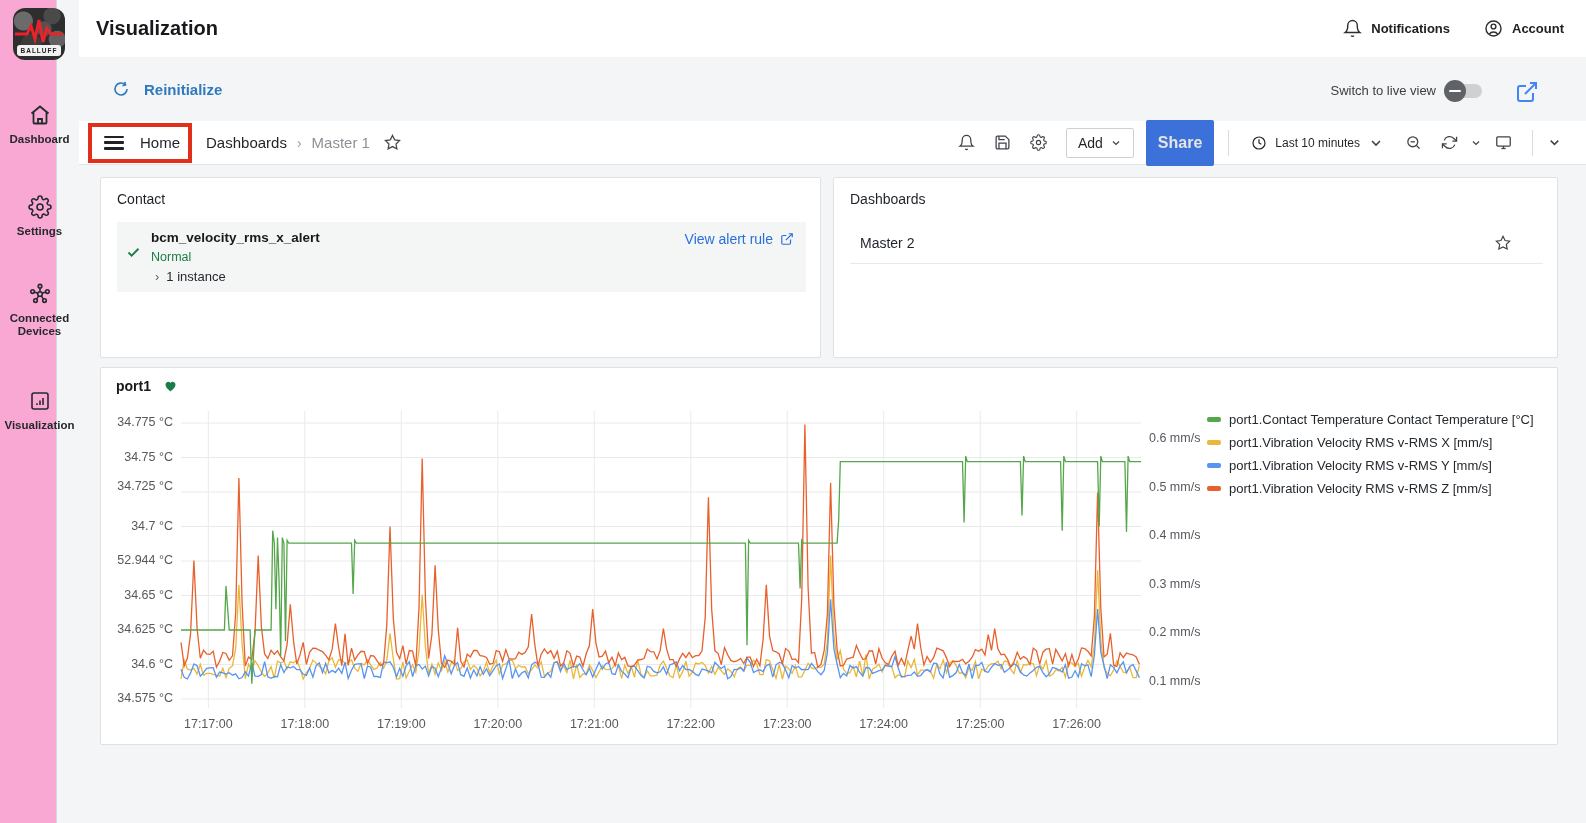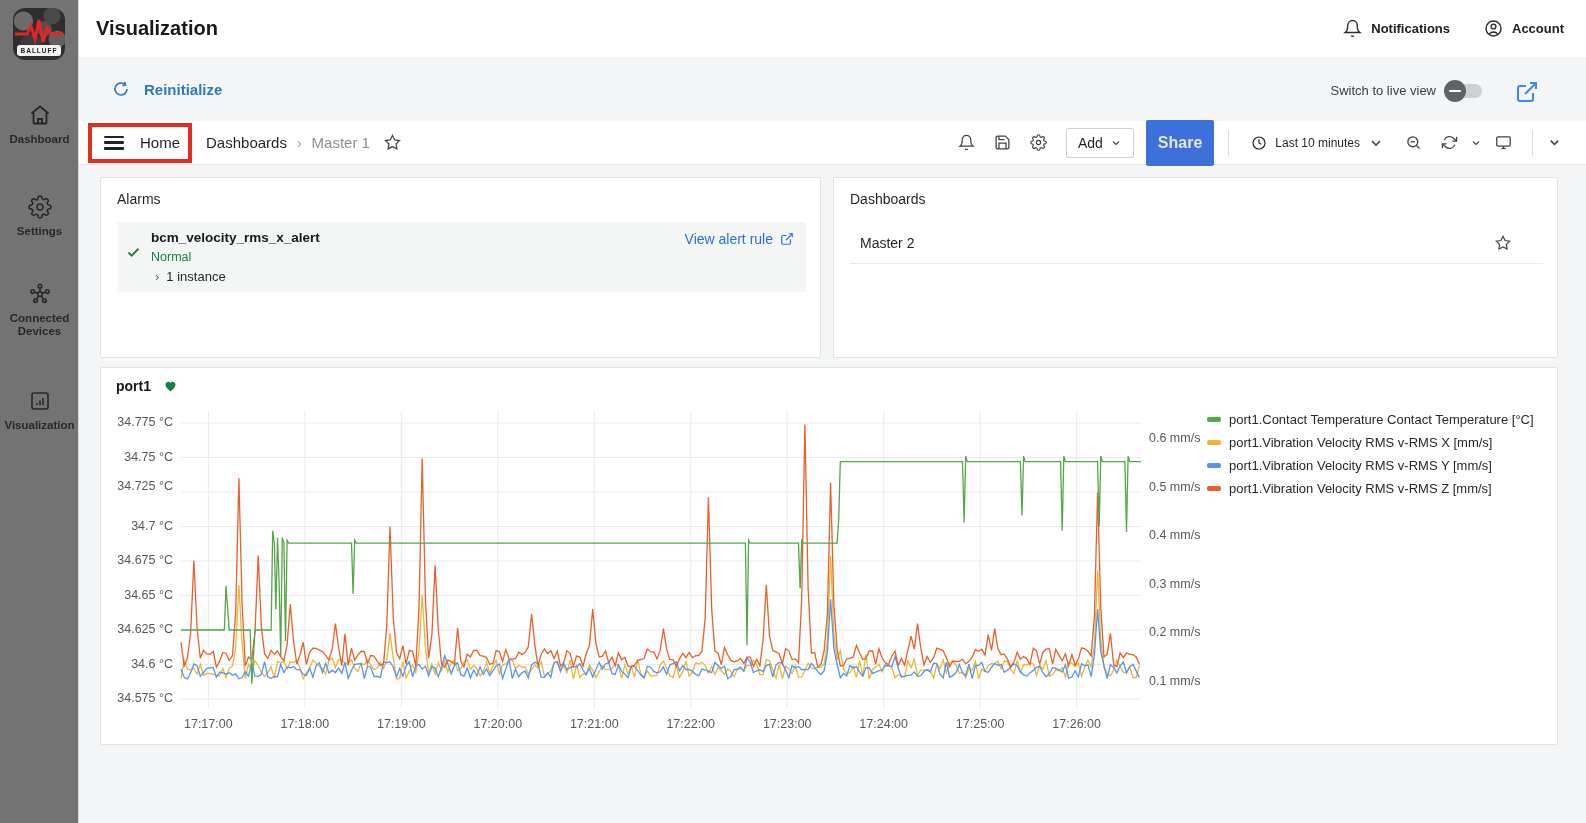--- a/index.html
+++ b/index.html
@@ -1,22 +1,22 @@
 <!DOCTYPE html>
 <html><head>
 <meta charset="utf-8">
 <style>
   * { margin:0; padding:0; box-sizing:border-box; }
   html,body { background:#f4f5f6; }
   .page { position:relative; width:1586px; height:823px; overflow:hidden;
           font-family:"Liberation Sans", sans-serif; color:#1f2328; background:#f4f5f6; }
 
   
-  .sidebar { position:absolute; left:0; top:0; width:79px; height:823px;
-             background:#737373; border-right:1px solid #d7d8d9; z-index:5; }
+  .sidebar { position:absolute; left:0; top:0; width:57px; height:823px;
+             background:#f9a8d4; border-right:1px solid #d7d8d9; z-index:5; }
   .logo { position:absolute; left:13px; top:8px; width:52px; height:52px; border-radius:12px;
           background:#2e2e2e; overflow:hidden;
           background-image:
             radial-gradient(circle at 20% 25%, #6b6b6b 0 9px, transparent 10px),
             radial-gradient(circle at 75% 15%, #4a4a4a 0 8px, transparent 9px),
             radial-gradient(circle at 85% 60%, #616161 0 8px, transparent 9px),
             radial-gradient(circle at 35% 70%, #3c3c3c 0 10px, transparent 11px),
             radial-gradient(circle at 60% 40%, #525252 0 7px, transparent 8px); }
   .logo svg { position:absolute; left:0; top:4px; }
   .logo-strip { position:absolute; left:4px; right:4px; bottom:4px; height:11px; background:#f2f2f2;
@@ -290,21 +290,21 @@
         </svg>
       </div>
       <div class="vsep"></div>
       <svg class="caret" style="width:15px;height:15px;margin-right:6px;" viewBox="0 0 24 24" fill="none" stroke="currentColor" stroke-width="2.4">
           <polyline points="6 9 12 15 18 9"></polyline>
         </svg>
     </div>
   </div>
 
   <div class="panel" id="alarms-panel">
-    <div class="panel-title">Alarms</div>
+    <div class="panel-title">Contact</div>
     <div class="alert-row">
       <svg class="alert-check" viewBox="0 0 24 24" fill="none" stroke="currentColor" stroke-width="3">
           <polyline points="20 6 9 17 4 12"></polyline>
         </svg>
       <div class="alert-name">bcm_velocity_rms_x_alert</div>
       <div class="alert-state">Normal</div>
       <div class="alert-inst">
         <span class="chv">›</span>
         <span>1 instance</span>
       </div>
@@ -359,21 +359,21 @@
         <polyline points="0.0,267.9 3.2,249.1 6.4,257.9 9.6,259.0 12.9,257.3 16.1,263.1 19.3,253.2 22.5,264.3 25.7,262.4 28.9,262.3 32.2,263.3 35.4,264.4 38.6,265.1 41.8,257.4 45.0,266.6 48.2,257.3 51.5,254.9 54.7,237.2 57.9,173.8 61.1,233.0 64.3,267.7 67.5,253.2 70.8,259.8 74.0,249.7 77.2,254.7 80.4,261.2 83.6,265.5 86.8,261.8 90.1,255.8 93.3,267.2 96.5,250.2 99.7,252.0 102.9,250.2 106.1,257.8 109.3,250.8 112.6,251.8 115.8,249.3 119.0,257.4 122.2,268.0 125.4,261.7 128.6,257.4 131.9,249.1 135.1,252.1 138.3,255.6 141.5,257.4 144.7,263.1 147.9,249.7 151.2,246.8 154.4,256.5 157.6,248.7 160.8,248.9 164.0,252.4 167.2,251.9 170.5,248.8 173.7,257.1 176.9,260.4 180.1,252.3 183.3,253.8 186.5,248.8 189.7,253.8 193.0,258.6 196.2,256.7 199.4,251.5 202.6,257.3 205.8,249.4 209.0,222.4 212.3,247.6 215.5,268.0 218.7,267.6 221.9,251.0 225.1,266.9 228.3,260.2 231.6,253.8 234.8,261.1 238.0,239.7 241.2,183.5 244.4,235.9 247.6,262.4 250.9,253.0 254.1,263.2 257.3,252.0 260.5,259.7 263.7,250.2 266.9,261.1 270.2,251.9 273.4,249.1 276.6,259.6 279.8,257.6 283.0,250.9 286.2,248.9 289.4,258.4 292.7,254.5 295.9,257.4 299.1,264.9 302.3,260.5 305.5,251.4 308.7,262.3 312.0,254.8 315.2,249.3 318.4,263.0 321.6,254.1 324.8,252.8 328.0,249.4 331.3,249.1 334.5,257.6 337.7,254.2 340.9,256.0 344.1,256.0 347.3,262.8 350.6,258.7 353.8,254.0 357.0,257.2 360.2,250.8 363.4,265.1 366.6,262.5 369.8,260.4 373.1,251.4 376.3,250.4 379.5,258.5 382.7,254.9 385.9,261.6 389.1,249.2 392.4,268.0 395.6,253.5 398.8,266.5 402.0,262.8 405.2,263.0 408.4,254.1 411.7,259.4 414.9,266.5 418.1,260.7 421.3,254.6 424.5,258.4 427.7,258.7 431.0,257.5 434.2,253.1 437.4,254.6 440.6,267.4 443.8,254.1 447.0,262.6 450.3,255.6 453.5,266.2 456.7,248.9 459.9,263.1 463.1,266.7 466.3,259.8 469.5,264.9 472.8,264.8 476.0,264.1 479.2,253.8 482.4,250.2 485.6,256.9 488.8,264.8 492.1,266.6 495.3,254.1 498.5,266.7 501.7,260.9 504.9,250.2 508.1,265.1 511.4,261.3 514.6,252.1 517.8,253.0 521.0,251.3 524.2,254.4 527.4,262.1 530.7,255.3 533.9,263.4 537.1,256.5 540.3,259.8 543.5,263.4 546.7,258.0 549.9,260.5 553.2,265.7 556.4,257.6 559.6,255.9 562.8,259.9 566.0,254.2 569.2,254.6 572.5,249.1 575.7,253.3 578.9,263.7 582.1,263.7 585.3,248.6 588.5,249.7 591.8,258.7 595.0,267.3 598.2,253.3 601.4,268.0 604.6,255.2 607.8,257.7 611.1,262.4 614.3,254.6 617.5,266.1 620.7,265.8 623.9,259.3 627.1,252.2 630.4,256.9 633.6,257.8 636.8,256.2 640.0,256.4 643.2,253.2 646.4,229.9 649.6,144.6 652.9,224.2 656.1,248.8 659.3,239.6 662.5,258.0 665.7,262.8 668.9,261.7 672.2,255.5 675.4,266.0 678.6,249.8 681.8,265.1 685.0,243.4 688.2,268.0 691.5,258.2 694.7,256.2 697.9,253.1 701.1,260.9 704.3,253.2 707.5,253.7 710.8,256.1 714.0,266.8 717.2,263.7 720.4,264.9 723.6,266.2 726.8,249.9 730.1,256.7 733.3,248.4 736.5,264.1 739.7,259.1 742.9,259.2 746.1,258.7 749.3,259.8 752.6,267.2 755.8,253.1 759.0,257.6 762.2,248.9 765.4,261.6 768.6,252.2 771.9,249.9 775.1,254.4 778.3,262.2 781.5,261.5 784.7,266.9 787.9,256.8 791.2,259.2 794.4,250.5 797.6,267.8 800.8,258.0 804.0,260.3 807.2,254.9 810.5,252.6 813.7,252.9 816.9,250.0 820.1,257.8 823.3,250.1 826.5,250.4 829.7,258.5 833.0,262.6 836.2,249.4 839.4,261.4 842.6,253.5 845.8,254.1 849.0,252.1 852.3,252.7 855.5,264.6 858.7,253.7 861.9,258.2 865.1,249.7 868.3,265.2 871.6,263.5 874.8,258.9 878.0,260.1 881.2,256.3 884.4,266.2 887.6,251.3 890.9,252.2 894.1,255.6 897.3,252.3 900.5,265.2 903.7,256.3 906.9,249.2 910.2,255.9 913.4,233.6 916.6,159.2 919.8,228.6 923.0,256.6 926.2,262.2 929.4,264.8 932.7,258.8 935.9,249.7 939.1,255.2 942.3,261.2 945.5,261.8 948.7,256.0 952.0,266.6 955.2,266.7 958.4,254.3" fill="none" stroke="#EAB839" stroke-width="1.3"></polyline>
         <polyline points="0.0,258.2 3.2,266.4 6.4,268.0 9.6,261.9 12.9,252.9 16.1,254.8 19.3,265.2 22.5,261.7 25.7,257.3 28.9,256.8 32.2,256.6 35.4,266.3 38.6,261.0 41.8,261.8 45.0,263.0 48.2,261.7 51.5,264.2 54.7,262.9 57.9,267.8 61.1,266.6 64.3,260.8 67.5,265.1 70.8,251.9 74.0,265.1 77.2,265.3 80.4,263.5 83.6,250.7 86.8,265.8 90.1,267.3 93.3,265.5 96.5,265.7 99.7,253.5 102.9,261.6 106.1,255.9 109.3,256.8 112.6,255.5 115.8,258.7 119.0,258.7 122.2,263.3 125.4,264.4 128.6,257.1 131.9,266.1 135.1,254.5 138.3,251.9 141.5,261.8 144.7,252.3 147.9,262.0 151.2,259.4 154.4,261.5 157.6,257.1 160.8,262.4 164.0,251.3 167.2,267.4 170.5,259.2 173.7,253.3 176.9,252.9 180.1,252.7 183.3,267.5 186.5,255.0 189.7,256.2 193.0,265.5 196.2,265.5 199.4,266.4 202.6,250.8 205.8,251.8 209.0,250.8 212.3,256.2 215.5,265.8 218.7,257.2 221.9,265.2 225.1,254.9 228.3,250.8 231.6,265.7 234.8,254.6 238.0,253.5 241.2,258.1 244.4,255.1 247.6,264.9 250.9,255.4 254.1,257.3 257.3,265.7 260.5,256.6 263.7,244.9 266.9,252.9 270.2,262.8 273.4,254.4 276.6,251.6 279.8,263.7 283.0,265.3 286.2,256.9 289.4,267.0 292.7,259.0 295.9,264.9 299.1,255.7 302.3,263.4 305.5,257.8 308.7,264.7 312.0,259.6 315.2,254.7 318.4,252.9 321.6,267.5 324.8,257.9 328.0,248.3 331.3,267.6 334.5,258.0 337.7,265.7 340.9,261.8 344.1,260.1 347.3,266.8 350.6,253.8 353.8,251.3 357.0,252.4 360.2,266.2 363.4,266.3 366.6,261.8 369.8,266.2 373.1,251.7 376.3,251.1 379.5,260.6 382.7,252.4 385.9,258.6 389.1,256.8 392.4,255.4 395.6,256.1 398.8,252.7 402.0,259.0 405.2,263.8 408.4,257.3 411.7,266.0 414.9,258.4 418.1,251.3 421.3,258.1 424.5,252.9 427.7,251.4 431.0,262.7 434.2,263.5 437.4,253.7 440.6,260.4 443.8,263.0 447.0,266.7 450.3,255.8 453.5,255.2 456.7,259.5 459.9,264.3 463.1,266.8 466.3,255.2 469.5,256.2 472.8,260.4 476.0,261.9 479.2,260.8 482.4,255.9 485.6,263.3 488.8,254.0 492.1,252.6 495.3,250.9 498.5,259.7 501.7,254.7 504.9,258.6 508.1,258.5 511.4,260.4 514.6,263.4 517.8,264.7 521.0,258.0 524.2,258.9 527.4,260.1 530.7,261.7 533.9,251.2 537.1,254.7 540.3,257.4 543.5,255.0 546.7,267.7 549.9,265.5 553.2,258.4 556.4,258.7 559.6,256.8 562.8,260.1 566.0,246.9 569.2,251.4 572.5,261.5 575.7,259.8 578.9,258.8 582.1,260.6 585.3,254.6 588.5,253.1 591.8,266.1 595.0,253.8 598.2,251.4 601.4,252.4 604.6,259.1 607.8,266.7 611.1,254.6 614.3,257.0 617.5,255.5 620.7,258.7 623.9,258.3 627.1,258.6 630.4,252.4 633.6,256.2 636.8,260.6 640.0,263.7 643.2,259.5 646.4,241.6 649.6,188.4 652.9,238.0 656.1,253.0 659.3,266.7 662.5,262.4 665.7,265.0 668.9,254.6 672.2,256.9 675.4,255.6 678.6,261.2 681.8,265.2 685.0,256.5 688.2,256.9 691.5,262.4 694.7,261.2 697.9,259.6 701.1,259.1 704.3,254.5 707.5,255.0 710.8,255.8 714.0,245.5 717.2,257.0 720.4,265.9 723.6,265.3 726.8,264.3 730.1,264.1 733.3,260.9 736.5,265.3 739.7,264.7 742.9,260.5 746.1,258.6 749.3,260.9 752.6,252.2 755.8,252.5 759.0,263.2 762.2,266.8 765.4,251.2 768.6,266.2 771.9,264.6 775.1,261.8 778.3,253.5 781.5,261.7 784.7,264.3 787.9,252.8 791.2,267.6 794.4,254.5 797.6,254.4 800.8,251.3 804.0,260.4 807.2,261.3 810.5,256.2 813.7,252.5 816.9,254.4 820.1,253.6 823.3,261.2 826.5,259.1 829.7,256.0 833.0,252.8 836.2,254.8 839.4,260.8 842.6,263.9 845.8,265.1 849.0,261.9 852.3,259.4 855.5,256.4 858.7,255.4 861.9,261.7 865.1,265.7 868.3,262.9 871.6,256.4 874.8,257.3 878.0,258.8 881.2,261.1 884.4,253.8 887.6,267.1 890.9,266.0 894.1,259.8 897.3,266.0 900.5,252.8 903.7,254.9 906.9,253.8 910.2,265.6 913.4,244.0 916.6,198.1 919.8,241.0 923.0,254.5 926.2,267.6 929.4,253.7 932.7,256.6 935.9,261.9 939.1,255.2 942.3,251.0 945.5,261.7 948.7,255.6 952.0,253.4 955.2,259.9 958.4,266.6" fill="none" stroke="#5794F2" stroke-width="1.3"></polyline>
         <polyline points="0.0,231.3 3.2,255.0 6.4,247.1 9.6,222.4 12.9,149.5 16.1,217.5 19.3,247.2 22.5,239.3 25.7,243.0 28.9,243.4 32.2,240.2 35.4,256.2 38.6,250.4 41.8,241.5 45.0,242.5 48.2,249.3 51.5,244.8 54.7,201.7 57.9,66.9 61.1,192.8 64.3,255.0 67.5,246.1 70.8,248.4 74.0,221.2 77.2,144.6 80.4,216.1 83.6,243.0 86.8,247.4 90.1,239.3 93.3,243.3 96.5,239.9 99.7,246.0 102.9,249.7 106.1,233.3 109.3,193.2 112.6,230.7 115.8,253.1 119.0,243.9 122.2,231.4 125.4,253.4 128.6,241.4 131.9,237.2 135.1,237.4 138.3,239.2 141.5,240.6 144.7,244.3 147.9,248.8 151.2,238.2 154.4,212.7 157.6,236.5 160.8,254.7 164.0,222.8 167.2,254.4 170.5,237.1 173.7,249.1 176.9,243.8 180.1,240.3 183.3,240.7 186.5,252.7 189.7,244.6 193.0,245.2 196.2,250.2 199.4,254.6 202.6,252.6 205.8,213.9 209.0,115.5 212.3,207.3 215.5,241.3 218.7,247.7 221.9,234.7 225.1,252.8 228.3,239.5 231.6,240.1 234.8,255.2 238.0,196.9 241.2,47.4 244.4,186.9 247.6,247.4 250.9,223.6 254.1,154.4 257.3,219.0 260.5,252.5 263.7,256.2 266.9,249.1 270.2,250.4 273.4,253.2 276.6,216.7 279.8,250.3 283.0,256.1 286.2,243.2 289.4,245.9 292.7,239.5 295.9,239.5 299.1,244.7 302.3,245.2 305.5,246.4 308.7,253.2 312.0,252.3 315.2,239.7 318.4,240.7 321.6,250.3 324.8,238.6 328.0,247.7 331.3,248.2 334.5,247.7 337.7,241.3 340.9,243.4 344.1,241.6 347.3,235.8 350.6,203.0 353.8,233.6 357.0,255.2 360.2,243.2 363.4,237.9 366.6,242.5 369.8,239.7 373.1,247.3 376.3,240.1 379.5,255.0 382.7,251.9 385.9,239.8 389.1,242.3 392.4,255.1 395.6,245.0 398.8,246.1 402.0,255.2 405.2,242.8 408.4,234.5 411.7,198.1 414.9,232.1 418.1,245.9 421.3,245.1 424.5,240.0 427.7,251.6 431.0,246.2 434.2,254.6 437.4,241.9 440.6,248.8 443.8,246.4 447.0,254.9 450.3,255.7 453.5,254.1 456.7,249.2 459.9,248.5 463.1,247.5 466.3,238.0 469.5,240.7 472.8,240.8 476.0,247.9 479.2,239.4 482.4,217.5 485.6,237.9 488.8,248.6 492.1,248.7 495.3,255.5 498.5,247.9 501.7,242.4 504.9,246.5 508.1,241.4 511.4,246.7 514.6,244.6 517.8,244.5 521.0,240.1 524.2,206.6 527.4,86.3 530.7,198.6 533.9,239.8 537.1,242.3 540.3,253.6 543.5,236.6 546.7,243.8 549.9,249.4 553.2,250.9 556.4,249.7 559.6,247.5 562.8,252.5 566.0,246.1 569.2,246.1 572.5,255.4 575.7,248.3 578.9,254.7 582.1,228.5 585.3,173.8 588.5,224.8 591.8,239.6 595.0,240.8 598.2,243.0 601.4,252.7 604.6,237.6 607.8,240.1 611.1,248.6 614.3,247.9 617.5,251.7 620.7,188.4 623.9,13.4 627.1,176.7 630.4,242.1 633.6,241.4 636.8,256.2 640.0,253.5 643.2,239.3 646.4,203.0 649.6,71.7 652.9,194.2 656.1,238.6 659.3,254.9 662.5,254.4 665.7,248.0 668.9,247.1 672.2,246.2 675.4,234.4 678.6,242.0 681.8,248.5 685.0,247.5 688.2,240.0 691.5,239.9 694.7,253.0 697.9,237.7 701.1,247.0 704.3,251.8 707.5,253.4 710.8,245.2 714.0,240.1 717.2,254.5 720.4,247.4 723.6,254.3 726.8,239.6 730.1,225.1 733.3,238.2 736.5,212.7 739.7,236.5 742.9,253.9 746.1,245.5 749.3,251.3 752.6,246.6 755.8,237.2 759.0,238.4 762.2,239.8 765.4,246.6 768.6,255.5 771.9,250.2 775.1,250.5 778.3,250.3 781.5,248.3 784.7,252.8 787.9,250.3 791.2,246.2 794.4,238.6 797.6,240.3 800.8,238.2 804.0,244.0 807.2,223.6 810.5,239.4 813.7,217.5 816.9,237.9 820.1,243.7 823.3,243.2 826.5,248.3 829.7,255.8 833.0,250.9 836.2,241.2 839.4,248.3 842.6,245.6 845.8,247.7 849.0,253.7 852.3,237.2 855.5,239.8 858.7,253.2 861.9,241.2 865.1,238.2 868.3,237.7 871.6,253.1 874.8,238.4 878.0,244.1 881.2,249.9 884.4,242.7 887.6,255.1 890.9,243.5 894.1,254.5 897.3,248.1 900.5,236.9 903.7,237.6 906.9,240.3 910.2,244.9 913.4,205.4 916.6,81.5 919.8,197.1 923.0,246.0 926.2,243.2 929.4,222.3 932.7,254.2 935.9,255.3 939.1,241.8 942.3,246.5 945.5,242.0 948.7,243.1 952.0,243.8 955.2,245.9 958.4,253.3" fill="none" stroke="#E8602C" stroke-width="1.3"></polyline>
         <polyline points="0.0,219.0 43.4,219.0 45.0,174.9 48.2,219.0 69.1,219.0 70.8,272.8 74.0,219.0 90.1,219.0 91.7,119.7 93.3,132.1 94.9,198.3 96.5,126.6 98.1,170.7 99.7,245.2 101.3,126.6 102.9,132.1 104.5,230.1 106.1,129.3 107.7,132.1 170.5,132.1 172.1,183.1 173.7,129.3 175.3,132.1 564.4,132.1 566.0,234.2 567.6,129.3 569.2,132.1 617.5,132.1 619.1,177.6 620.7,129.3 622.3,132.1 656.1,132.1 657.7,108.6 659.3,50.7 781.5,50.7 783.1,111.4 784.7,45.1 786.3,50.7 839.4,50.7 841.0,104.5 842.6,45.1 844.2,50.7 879.6,50.7 881.2,119.7 882.8,45.1 884.4,50.7 916.6,50.7 918.2,115.5 919.8,45.1 921.4,50.7 943.9,50.7 945.5,121.0 947.1,45.1 948.7,50.7 960.0,50.7" fill="none" stroke="#56A64B" stroke-width="1.3"></polyline>
       </svg>
     <div id="yl-labels">
         <div class="ax-lbl yl" style="top: 47.007px;">34.775 °C</div>
         <div class="ax-lbl yl" style="top: 81.5098px;">34.75 °C</div>
         <div class="ax-lbl yl" style="top: 111px;">34.725 °C</div>
         <div class="ax-lbl yl" style="top: 150.515px;">34.7 °C</div>
-        <div class="ax-lbl yl" style="top: 185.018px;">34.675 °C</div>
+        <div class="ax-lbl yl" style="top: 185.018px;">52.944 °C</div>
         <div class="ax-lbl yl" style="top: 219.521px;">34.65 °C</div>
         <div class="ax-lbl yl" style="top: 254.024px;">34.625 °C</div>
         <div class="ax-lbl yl" style="top: 288.526px;">34.6 °C</div>
         <div class="ax-lbl yl" style="top: 323.029px;">34.575 °C</div>
       </div>
     <div id="yr-labels">
         <div class="ax-lbl " style="left: 1048px; top: 62.9941px;">0.6 mm/s</div>
         <div class="ax-lbl " style="left: 1048px; top: 111.595px;">0.5 mm/s</div>
         <div class="ax-lbl " style="left: 1048px; top: 160.196px;">0.4 mm/s</div>
         <div class="ax-lbl " style="left: 1048px; top: 208.797px;">0.3 mm/s</div>

